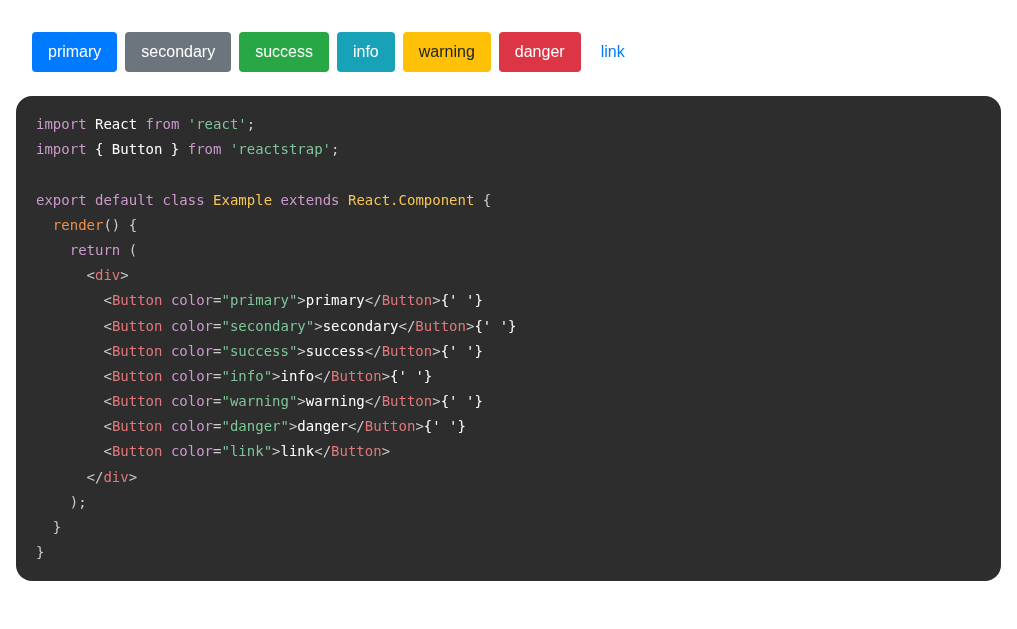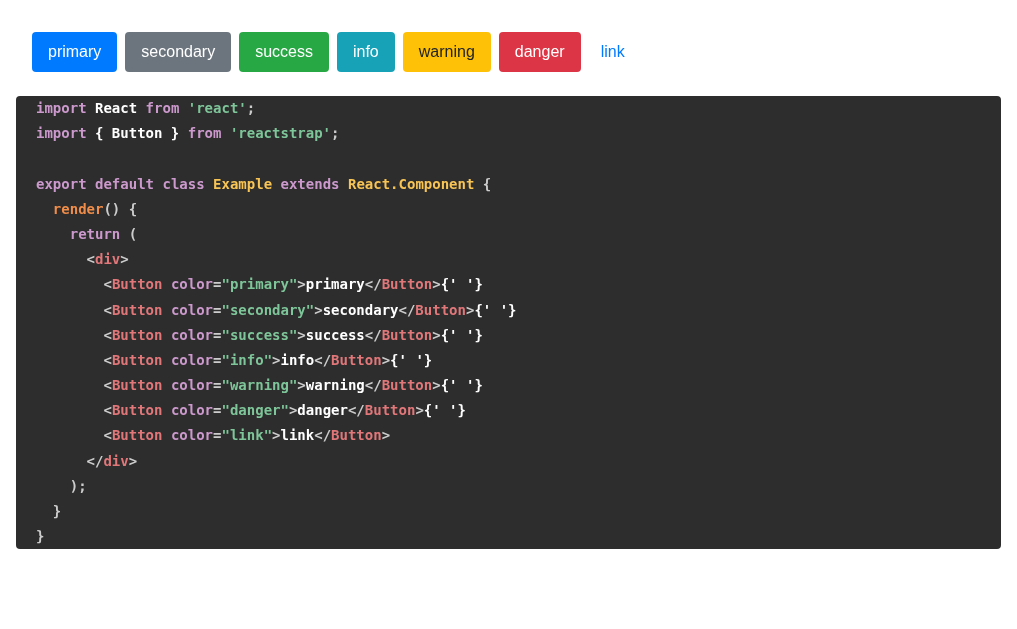--- a/index.html
+++ b/index.html
@@ -31,28 +31,27 @@
     .btn-warning { background-color: #ffc107; color: #212529; }
     .btn-danger { background-color: #dc3545; }
     .btn-link {
       background: transparent;
       color: #007bff;
       padding: 8px 12px;
     }
     .code-block {
       background-color: #2d2d2d;
       color: #ccc;
-      padding: 0 20px;
-      border-radius: 4px;
+      padding: 16px 20px;
+      border-radius: 16px;
       font-family: "Consolas", "Monaco", "Courier New", monospace;
       font-size: 14px;
       line-height: 1.8;
       overflow-x: auto;
       margin-top: 8px;
-      font-weight: bold;
     }
     .code-block pre { margin: 0; }
     .kw { color: #cc99cd; }
     .str { color: #7ec699; }
     .cls { color: #f8c555; }
     .fn { color: #f08d49; }
     .tag { color: #e2777a; }
     .attr { color: #cc99cd; }
     .val { color: #7ec699; }
     .txt { color: #fff; }

